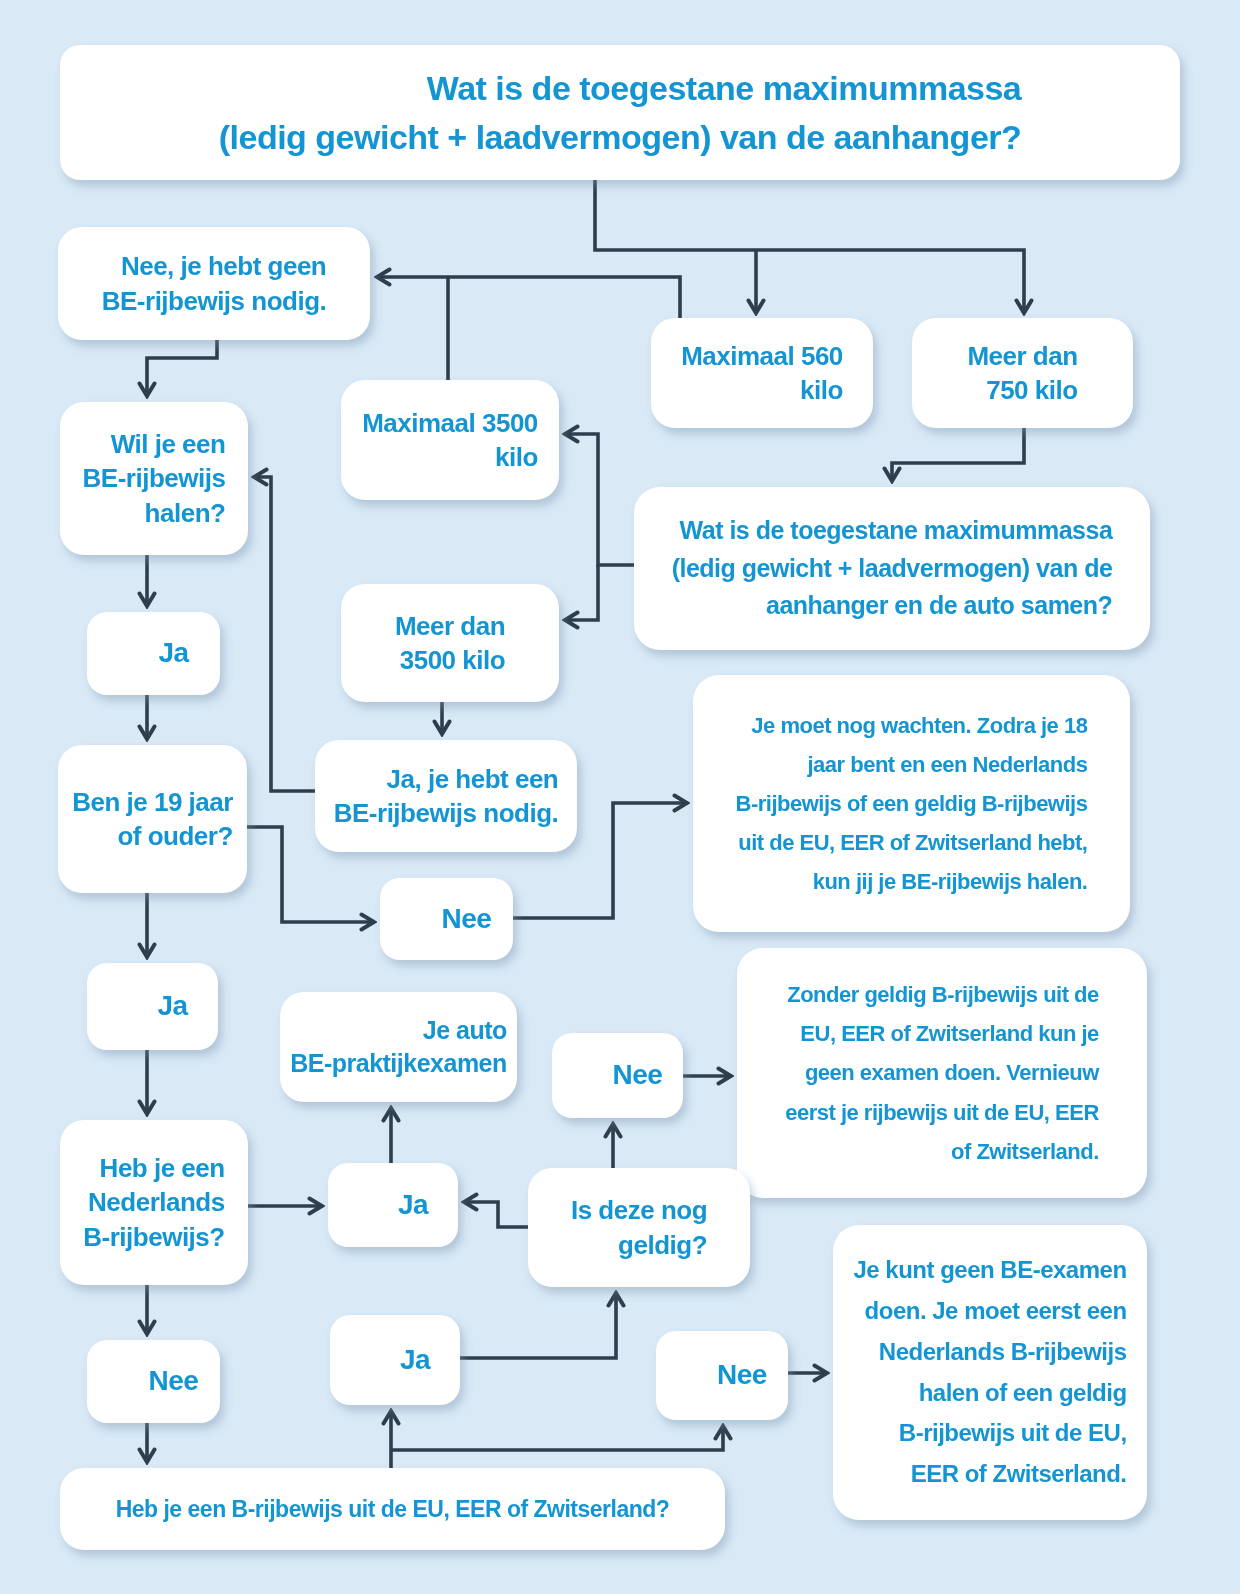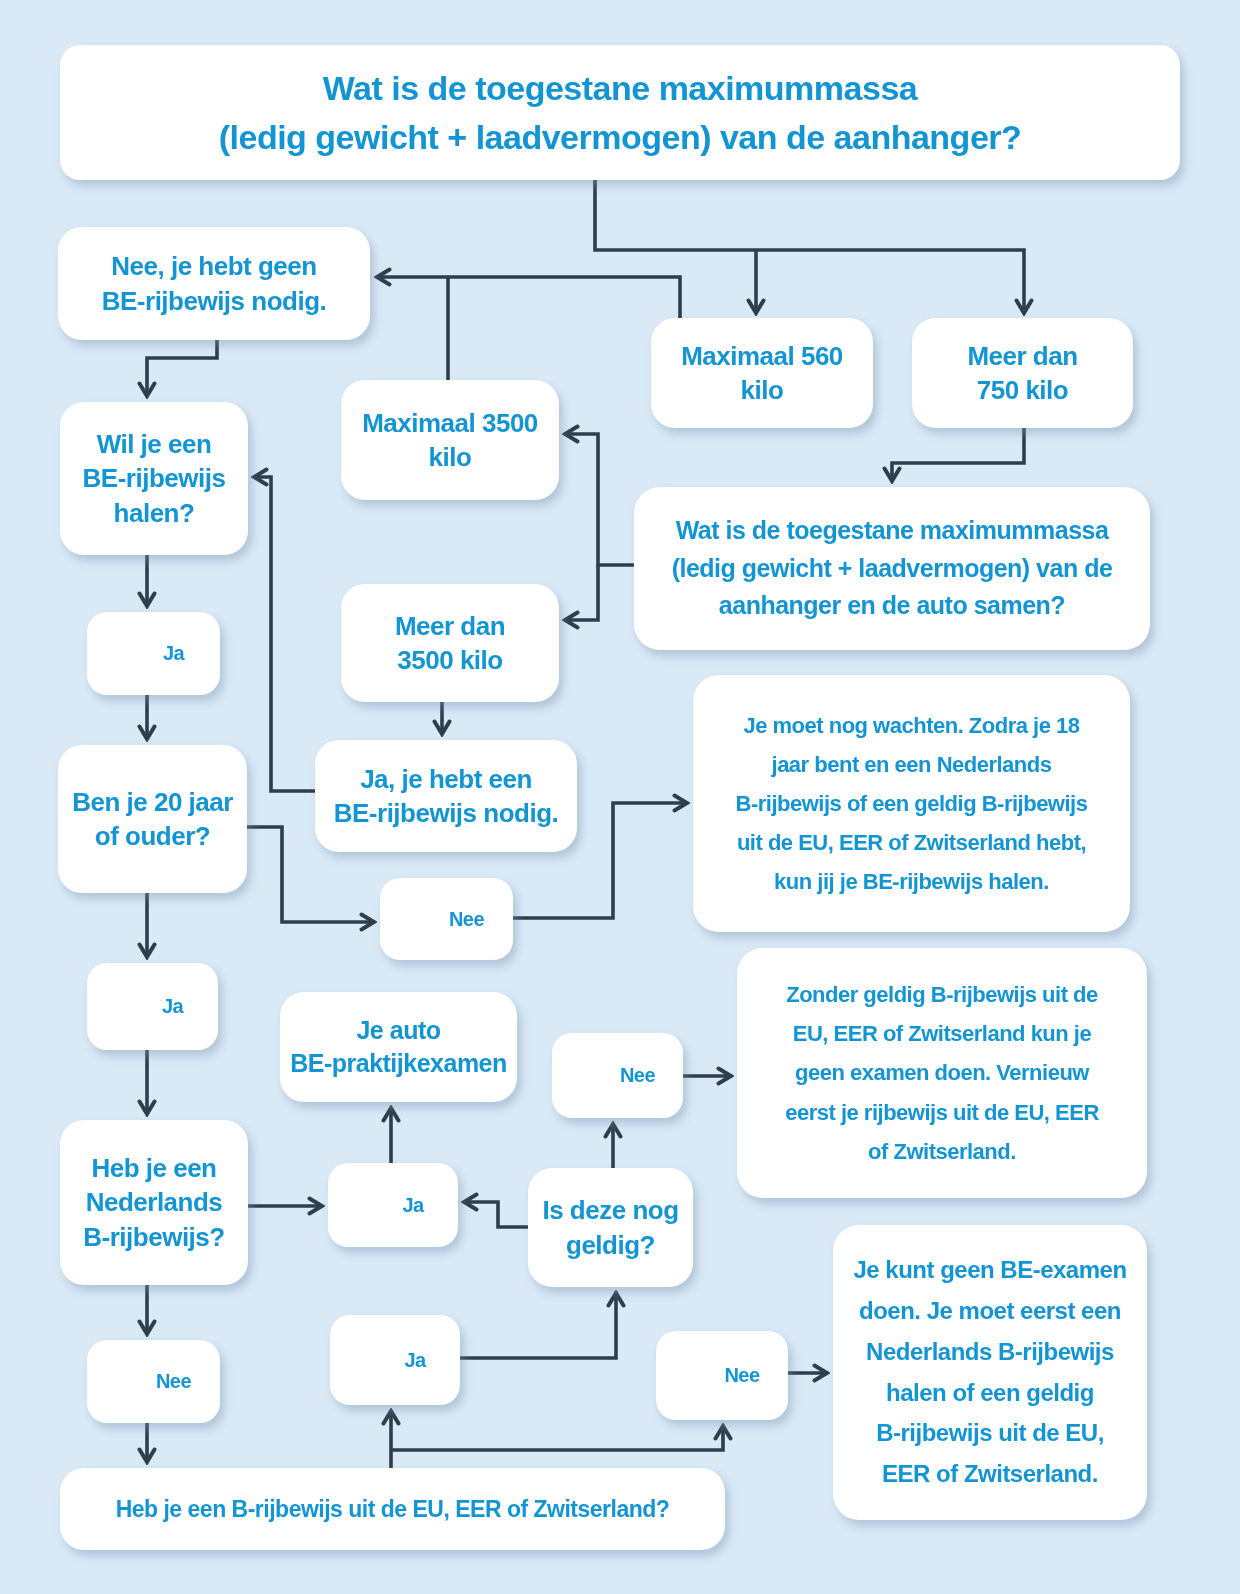--- a/index.html
+++ b/index.html
@@ -12,31 +12,31 @@
     font-family:"Liberation Sans","DejaVu Sans",sans-serif;
     position:relative;overflow:hidden;
   }
   #canvas{position:absolute;left:0;top:0;width:1240px;height:1594px;}
   svg.wires{position:absolute;left:0;top:0;z-index:0;}
   .conn{fill:none;stroke:var(--line);stroke-width:3.6;}
   #arw path{stroke:var(--line);}
   .node{
     position:absolute;z-index:1;
     display:flex;align-items:center;justify-content:center;
-    text-align:center;
+    text-align:right;
     background:var(--box);
     color:var(--text);
     font-weight:bold;
     border-radius:24px;
     box-shadow:4px 6px 9px rgba(122,149,176,0.42);
     font-size:26px;line-height:1.32;letter-spacing:-0.5px;
     white-space:pre-line;
     padding:0 8px;box-sizing:border-box;
   }
-  .sm{border-radius:20px;font-size:20px;padding-left:48px;}
+  .sm{border-radius:20px;font-size:28px;padding-left:48px;}
   .big{border-radius:26px;}
 </style>
 </head>
 <body>
 
 <div id="canvas">
 
   <svg class="wires" width="1240" height="1594" viewBox="0 0 1240 1594">
     <defs>
       <marker id="arw" markerWidth="20" markerHeight="20" refX="10" refY="6" orient="auto" markerUnits="userSpaceOnUse" viewBox="0 0 12 12">
@@ -96,21 +96,21 @@
 
   <div class="node" style="left:315px;top:740px;width:262px;height:112px">Ja, je hebt een
 BE-rijbewijs nodig.</div>
 
   <div class="node" style="left:60px;top:402px;width:188px;height:153px">Wil je een
 BE-rijbewijs
 halen?</div>
 
   <div class="node sm" style="left:87px;top:612px;width:133px;height:83px">Ja</div>
 
-  <div class="node" style="left:58px;top:745px;width:189px;height:148px">Ben je 20 jaar
+  <div class="node" style="left:58px;top:745px;width:189px;height:148px">Ben je 19 jaar
 of ouder?</div>
 
   <div class="node sm" style="left:380px;top:878px;width:133px;height:82px">Nee</div>
 
   <div class="node big" style="left:693px;top:675px;width:437px;height:257px;font-size:22px;line-height:1.78;padding:7px">Je moet nog wachten. Zodra je 18
 jaar bent en een Nederlands
 B-rijbewijs of een geldig B-rijbewijs
 uit de EU, EER of Zwitserland hebt,
 kun jij je BE-rijbewijs halen.</div>
 
@@ -126,21 +126,21 @@
 geen examen doen. Vernieuw
 eerst je rijbewijs uit de EU, EER
 of Zwitserland.</div>
 
   <div class="node" style="left:60px;top:1120px;width:188px;height:165px">Heb je een
 Nederlands
 B-rijbewijs?</div>
 
   <div class="node sm" style="left:328px;top:1163px;width:130px;height:84px">Ja</div>
 
-  <div class="node" style="left:528px;top:1168px;width:165px;height:119px">Is deze nog
+  <div class="node" style="left:528px;top:1168px;width:222px;height:119px">Is deze nog
 geldig?</div>
 
   <div class="node sm" style="left:87px;top:1340px;width:133px;height:83px">Nee</div>
 
   <div class="node sm" style="left:330px;top:1315px;width:130px;height:90px">Ja</div>
 
   <div class="node sm" style="left:656px;top:1331px;width:132px;height:89px">Nee</div>
 
   <div class="node" style="left:60px;top:1468px;width:665px;height:82px;font-size:23px">Heb je een B-rijbewijs uit de EU, EER of Zwitserland?</div>
 

